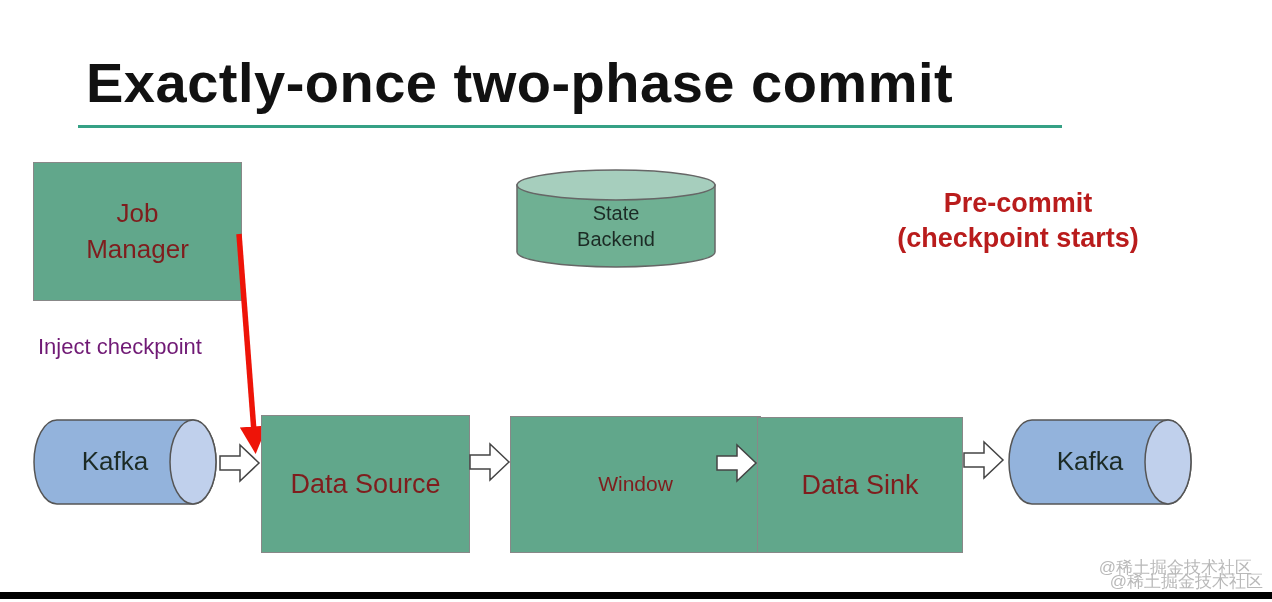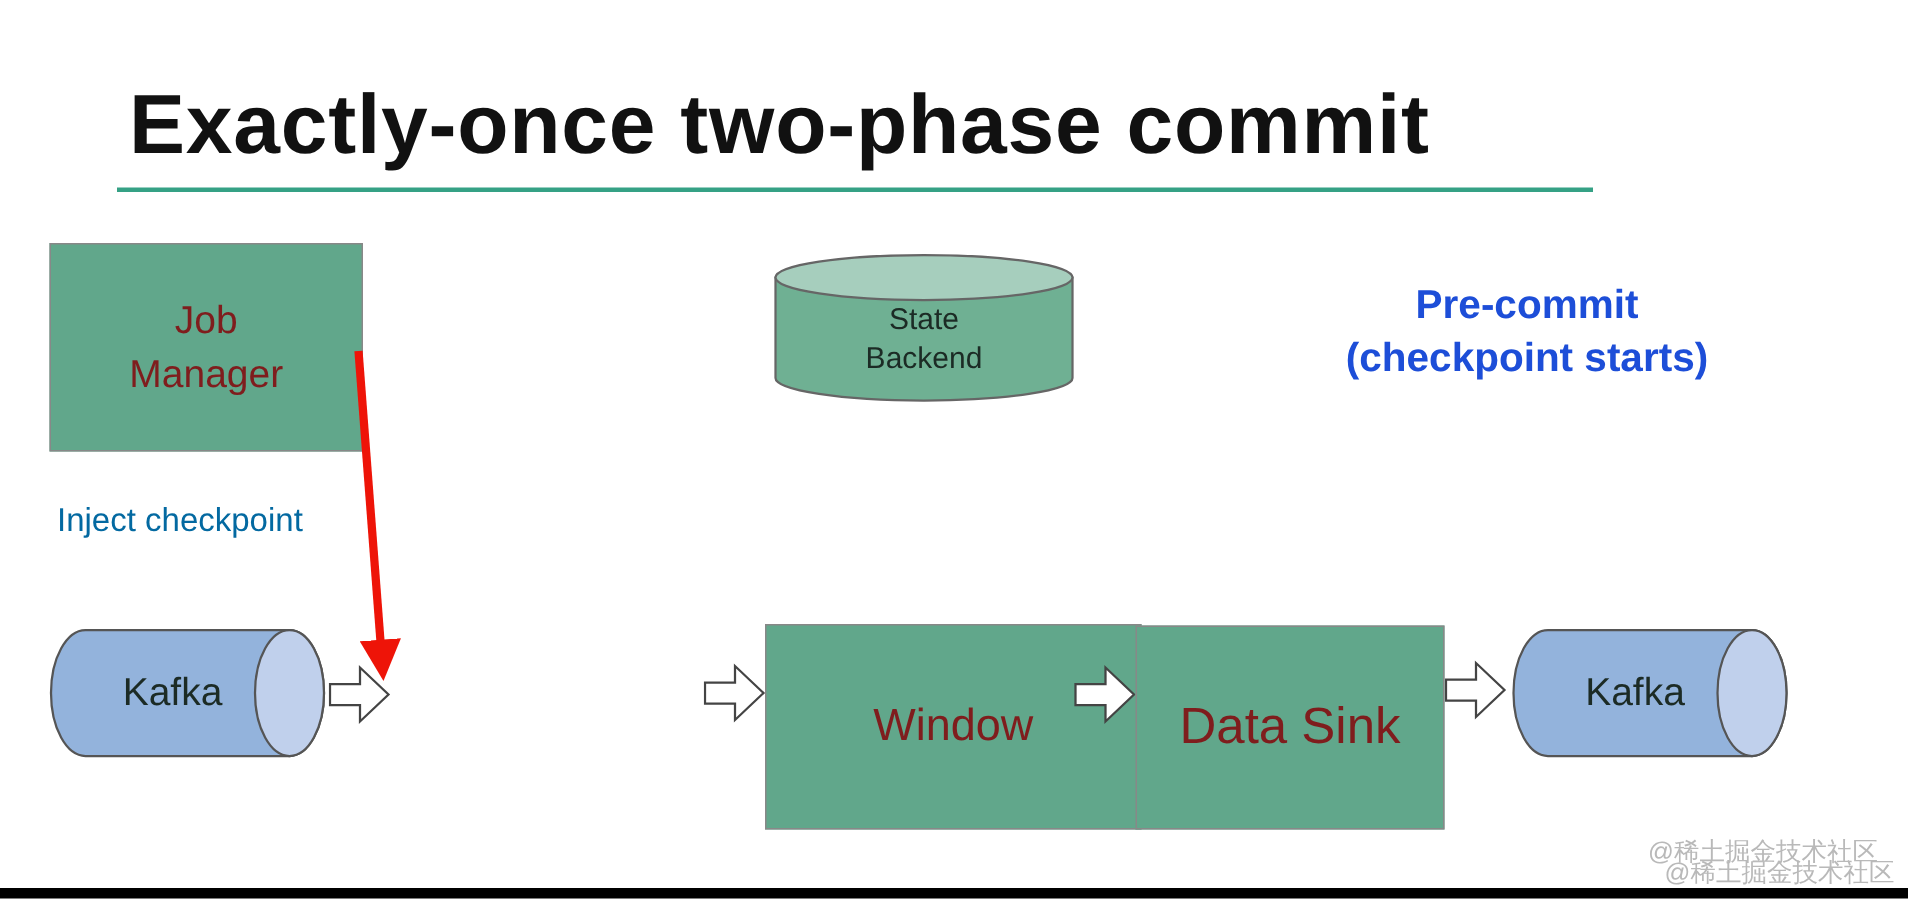--- a/index.html
+++ b/index.html
@@ -25,22 +25,22 @@
     position:absolute;
     background:#61a78b;border:1px solid #888888;
     display:flex;align-items:center;justify-content:center;
     text-align:center;color:#7f1d1d;
     box-sizing:border-box;
   }
   .node-box .lbl{line-height:1.35;}
   .box-job{left:33px;top:162px;width:209px;height:139px;font-size:26px;}
   .box-job .lbl{width:130px;}
   .box-source{left:261px;top:415px;width:209px;height:138px;font-size:27px;}
-  .box-window{left:510px;top:416px;width:251px;height:137px;font-size:30px;}
-  .box-sink{left:757px;top:417px;width:206px;height:136px;font-size:34px;}
+  .box-window{left:510px;top:416px;width:251px;height:137px;font-size:21px;}
+  .box-sink{left:757px;top:417px;width:206px;height:136px;font-size:27px;}
   
   .cyl{position:absolute;}
   .cyl svg{position:absolute;left:0;top:0;}
   .cyl .lbl{
     position:absolute;display:flex;align-items:center;justify-content:center;
     text-align:center;color:#1c2b25;line-height:1.3;
   }
   .cyl-state{left:514px;top:168px;width:204px;height:102px;font-size:20px;}
   .cyl-state .lbl{left:42px;top:16px;width:120px;height:84px;}
   .cyl-kafka-l{left:30px;top:416px;width:190px;height:92px;font-size:26px;}
@@ -51,26 +51,26 @@
   .flow-arrow{position:absolute;width:42px;height:46px;}
   .fa-1{left:219px;top:440px;}
   .fa-2{left:469px;top:439px;}
   .fa-3{left:716px;top:440px;}
   .fa-4{left:963px;top:437px;}
   
   .barrier-arrow{position:absolute;left:226px;top:226px;width:50px;height:245px;}
   
   .phase-label{
     position:absolute;left:858px;top:186px;width:320px;
-    text-align:center;color:#1d4ed8;font-weight:bold;
+    text-align:center;color:#b91c1c;font-weight:bold;
     font-size:27px;line-height:1.28;
   }
   .inject-note{
     position:absolute;left:38px;top:332px;
-    color:#0369a1;font-size:22px;line-height:1.32;
+    color:#701a75;font-size:22px;line-height:1.32;
   }
   
   .watermark{position:absolute;color:#b9b9b9;font-size:17px;white-space:nowrap;}
   .wm-1{right:20px;top:556px;}
   .wm-2{right:9px;top:570px;}
   
   .bottom-bar{position:absolute;left:0;top:592px;width:1272px;height:7px;background:#000000;}
 </style>
 </head>
 <body>
@@ -115,20 +115,23 @@
       <path d="M 163 4 L 27 4 A 23 42 0 0 0 27 88 L 163 88 A 23 42 0 0 0 163 4 Z" fill="#93b3dc" stroke="#555555" stroke-width="1.5"></path>
       <ellipse cx="163" cy="46" rx="23" ry="42" fill="#c0d0ec" stroke="#555555" stroke-width="1.5"></ellipse>
     </svg>
     <div class="lbl">Kafka</div>
   </div>
 
   <svg class="flow-arrow fa-1" viewBox="0 0 42 46">
     <path d="M 1 16 H 21 V 5 L 40 23 L 21 41 V 30 H 1 Z" fill="#ffffff" stroke="#444444" stroke-width="1.5"></path>
   </svg>
 
+  <div class="node-box box-source">
+    <div class="lbl">Data Source</div>
+  </div>
 
   <svg class="flow-arrow fa-2" viewBox="0 0 42 46">
     <path d="M 1 16 H 21 V 5 L 40 23 L 21 41 V 30 H 1 Z" fill="#ffffff" stroke="#444444" stroke-width="1.5"></path>
   </svg>
 
   <div class="node-box box-window">
     <div class="lbl">Window</div>
   </div>
 
   <svg class="flow-arrow fa-3" viewBox="0 0 42 46">

